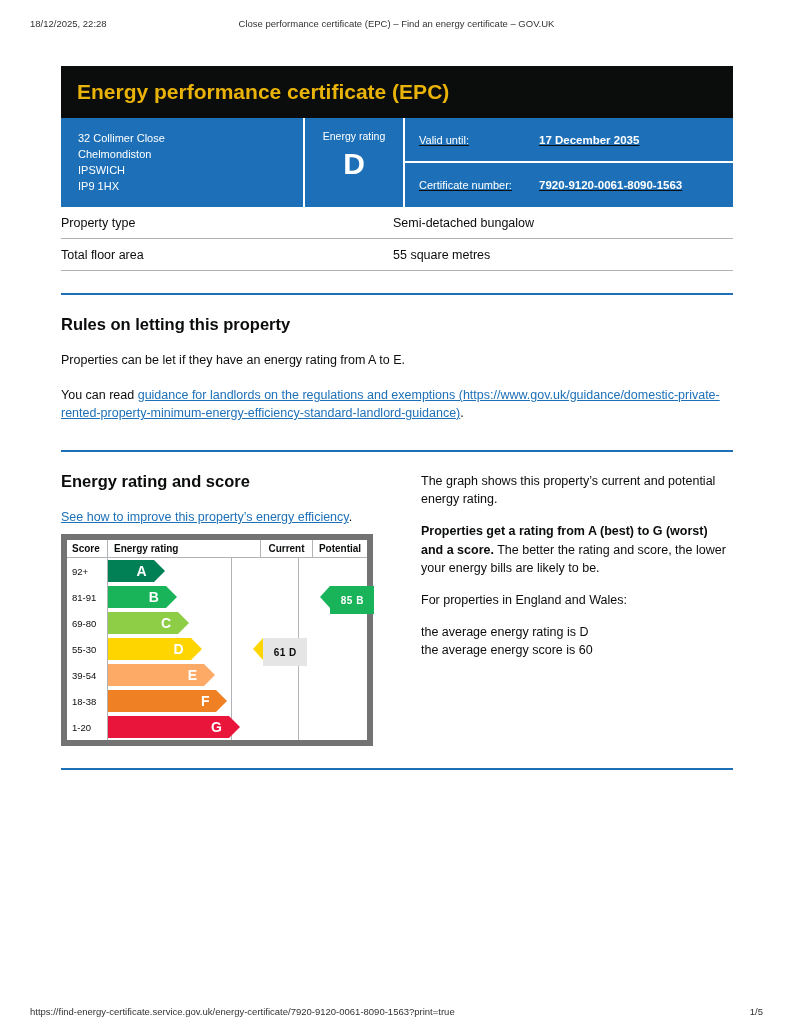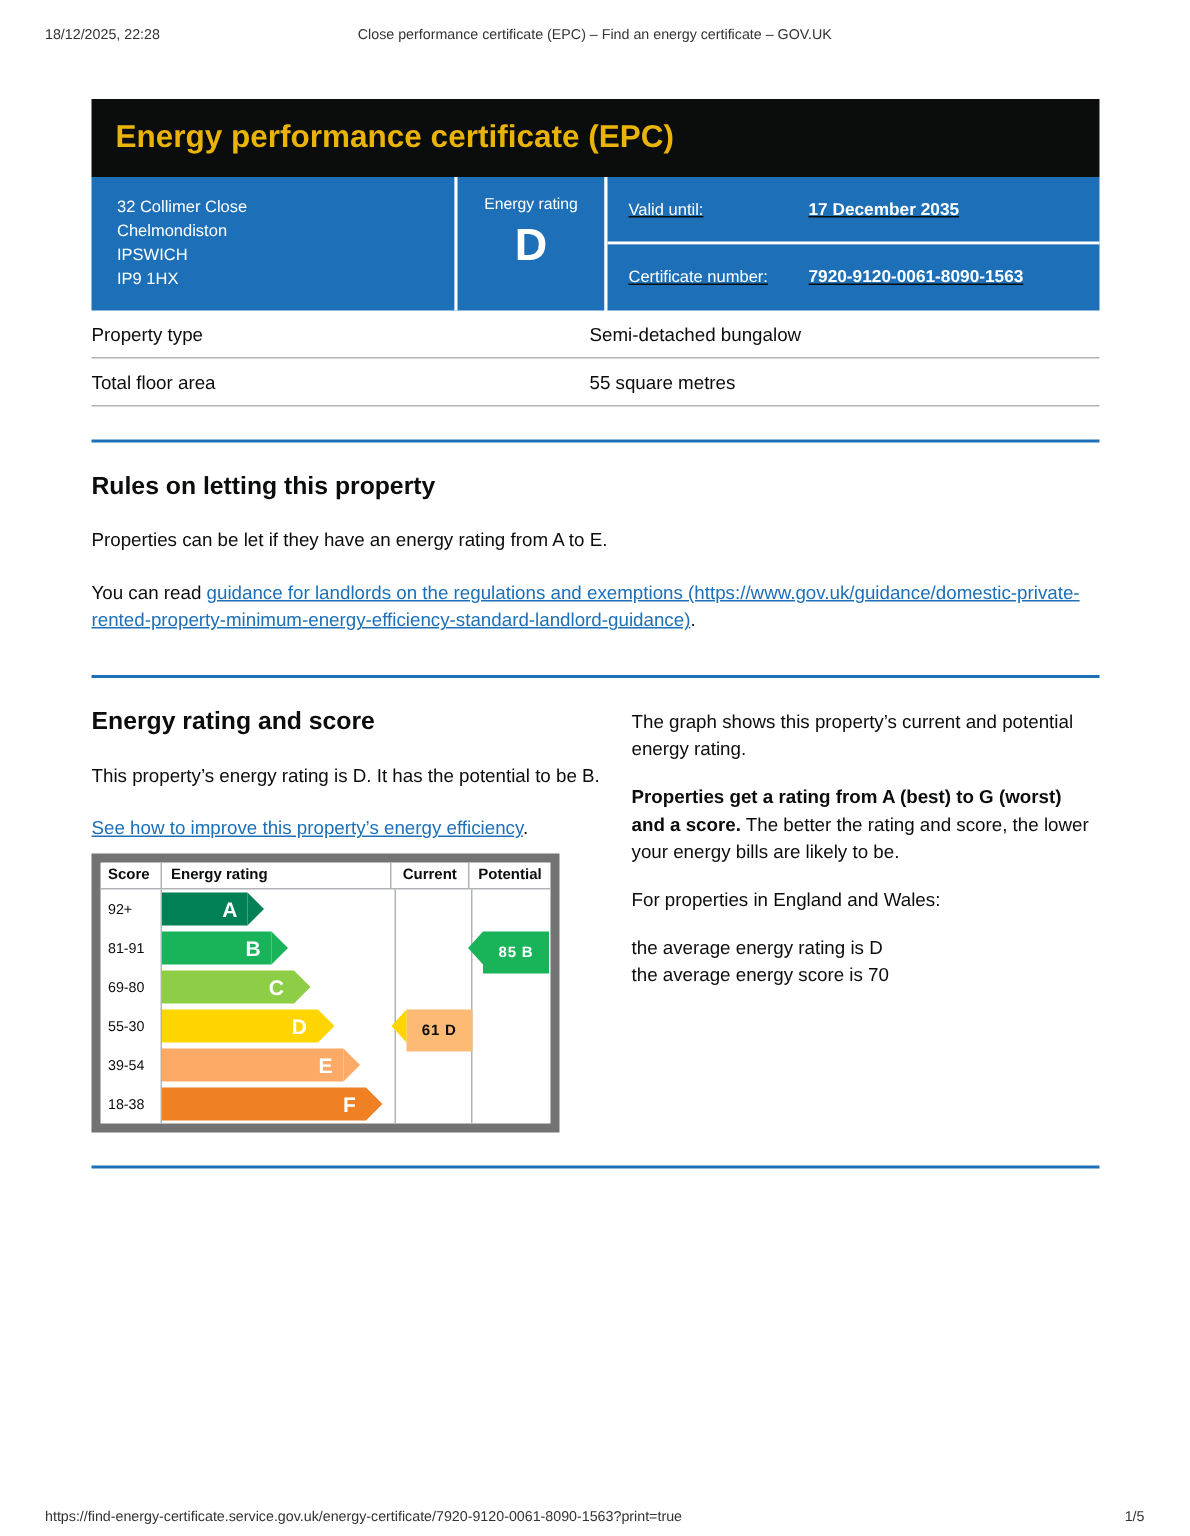--- a/index.html
+++ b/index.html
@@ -236,20 +236,21 @@
   }
   .gh-potential {
     width: 54px;
     padding: 3px 0;
     text-align: center;
     box-sizing: border-box;
   }
   .graph-body {
     display: flex;
     position: relative;
+    gap: 24px;
   }
   .gb-bars {
     width: 204px;
     box-sizing: border-box;
     border-right: 1px solid #b1b4b6;
   }
   .bar-row {
     display: flex;
     align-items: stretch;
     height: 26px;
@@ -379,21 +380,20 @@
     <p class="body">Properties can be let if they have an energy rating from A to E.</p>
     <p class="body">
       <span>You can read </span><a class="link" href="#">guidance for landlords on the regulations and exemptions (https://www.gov.uk/guidance/domestic-private-rented-property-minimum-energy-efficiency-standard-landlord-guidance)</a><span>.</span>
     </p>
 
     <div class="rule-thick" style="margin-top:28px"></div>
 
     <div class="cols">
       <div class="col-left">
         <h2 class="sec">Energy rating and score</h2>
-        <p class="body">This property’s energy rating is D. It has the potential to be B.</p>
         <p class="body">
           <a class="link" href="#">See how to improve this property’s energy efficiency</a><span>.</span>
         </p>
 
         <div class="graph">
           <div class="graph-head">
             <div class="gh-score">Score</div>
             <div class="gh-rating">Energy rating</div>
             <div class="gh-current">Current</div>
             <div class="gh-potential">Potential</div>
@@ -441,41 +441,49 @@
                   </div>
                 </div>
                 <div class="bar-row">
                   <div class="bar-score">18-38</div>
                   <div class="bar-wrap">
                     <div class="bar" style="background: rgb(239, 128, 35); color: rgb(239, 128, 35); width: 88%;">
                       <span style="color: rgb(255, 255, 255);">F</span>
                     </div>
                   </div>
                 </div>
+                <div class="bar-row">
+                  <div class="bar-score">1-20</div>
+                  <div class="bar-wrap">
+                    <div class="bar" style="background: rgb(233, 21, 59); color: rgb(233, 21, 59); width: 98%;">
+                      <span style="color: rgb(255, 255, 255);">G</span>
+                    </div>
+                  </div>
+                </div>
               </div>
             <div class="gb-current" id="cur-col">
-                <div class="marker" style="background: #fdba74; color: rgb(255, 213, 0); top: 80px; left: 7px;">
+                <div class="marker" style="background: #e5e5e5; color: rgb(255, 213, 0); top: 80px; left: 7px;">
                   <span class="m-inner" style="color: rgb(11, 12, 12);">61  D</span>
                 </div>
               </div>
             <div class="gb-potential" id="pot-col">
                 <div class="marker" style="background: rgb(25, 180, 89); color: rgb(25, 180, 89); top: 28px; left: 7px;">
                   <span class="m-inner" style="color: rgb(255, 255, 255);">85  B</span>
                 </div>
               </div>
           </div>
         </div>
       </div>
 
       <div class="col-right">
         <p>The graph shows this property’s current and potential energy rating.</p>
         <p><b>Properties get a rating from A (best) to G (worst) and a score.</b><span> The better the rating and score, the lower your energy bills are likely to be.</span></p>
         <p>For properties in England and Wales:</p>
         <p class="tight">the average energy rating is D</p>
-        <p>the average energy score is 70</p>
+        <p>the average energy score is 60</p>
       </div>
     </div>
 
     <div class="bottom-rule"></div>
   </div>
 
   <div class="print-foot">
     <span class="pf-url">https://find-energy-certificate.service.gov.uk/energy-certificate/7920-9120-0061-8090-1563?print=true</span>
     <span class="pf-page">1/5</span>
   </div>

